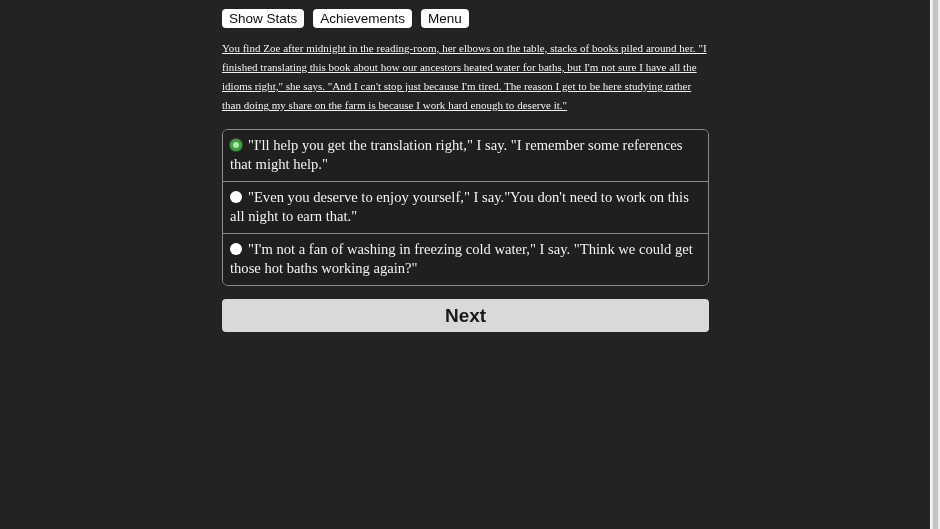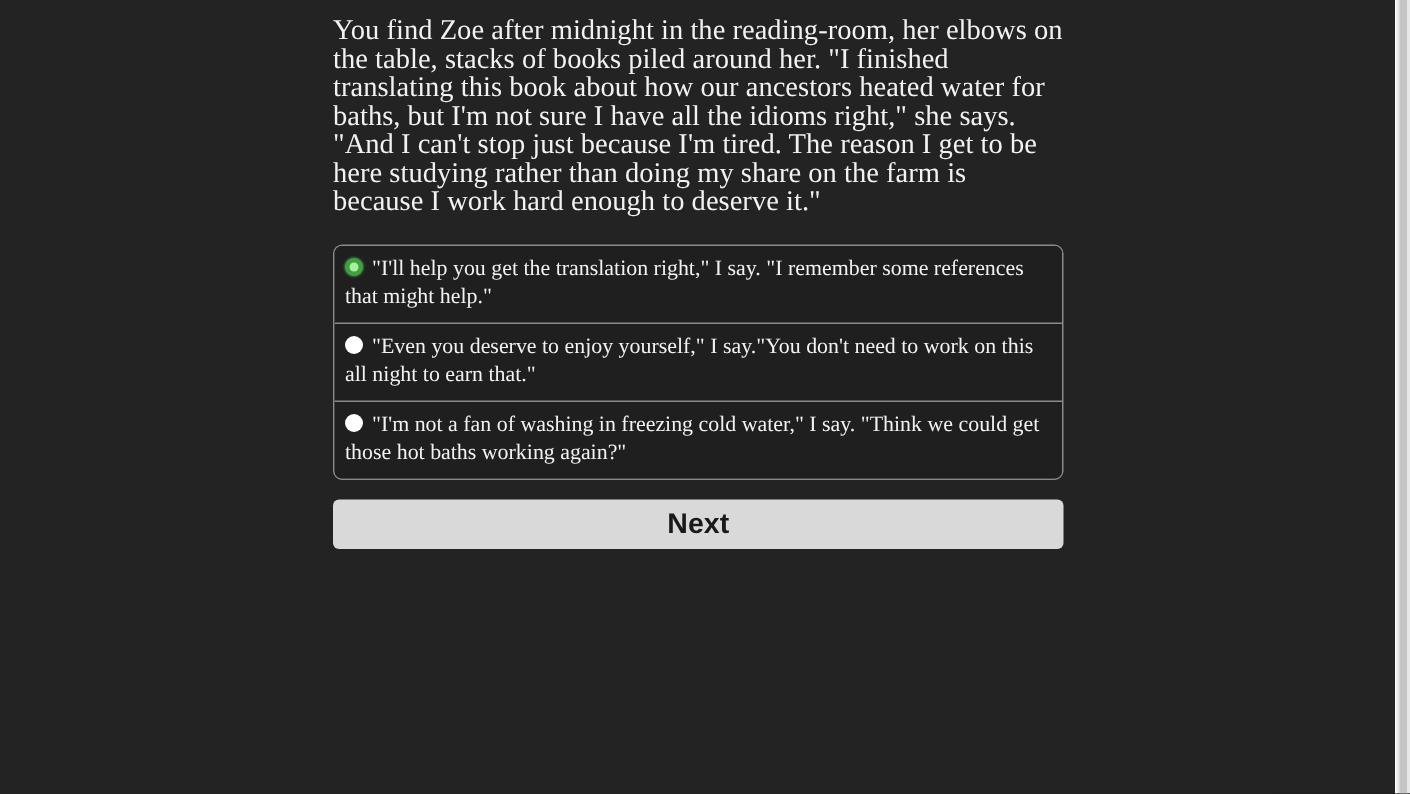--- a/index.html
+++ b/index.html
@@ -41,24 +41,25 @@
       border-radius: 4px;
       font-family: "Liberation Sans", "DejaVu Sans", sans-serif;
       font-size: 13.5px;
       height: 19px;
       line-height: 19px;
       padding: 0 7px;
       cursor: pointer;
     }
     .story {
       margin-top: 11px;
-      font-size: 19px;
+      font-size: 11px;
       line-height: 19px;
       color: #f2f2f2;
       letter-spacing: 0.02px;
+      text-decoration: underline;
     }
     .choices {
       margin-top: 14px;
       border: 1px solid #8a8a8a;
       border-radius: 6px;
       overflow: hidden;
     }
     .choice {
       display: block;
       padding: 6px 8px 7px 7px;
@@ -125,20 +126,25 @@
       width: 5px;
       height: 529px;
       background: #c4c4c4;
     }
   </style>
 </head>
 <body>
 
 <div class="page">
   <div class="container">
+    <div class="top-buttons">
+      <button class="top-btn">Show Stats</button>
+      <button class="top-btn">Achievements</button>
+      <button class="top-btn">Menu</button>
+    </div>
 
     <p class="story">You find Zoe after midnight in the reading-room, her elbows on the table, stacks of books piled around her. "I finished translating this book about how our ancestors heated water for baths, but I'm not sure I have all the idioms right," she says. "And I can't stop just because I'm tired. The reason I get to be here studying rather than doing my share on the farm is because I work hard enough to deserve it."</p>
 
     <div class="choices">
       <label class="choice">
         <span class="radio checked"></span><span>"I'll help you get the translation right," I say. "I remember some references that might help."</span>
       </label>
       <label class="choice">
         <span class="radio"></span><span>"Even you deserve to enjoy yourself," I say."You don't need to work on this all night to earn that."</span>
       </label>

